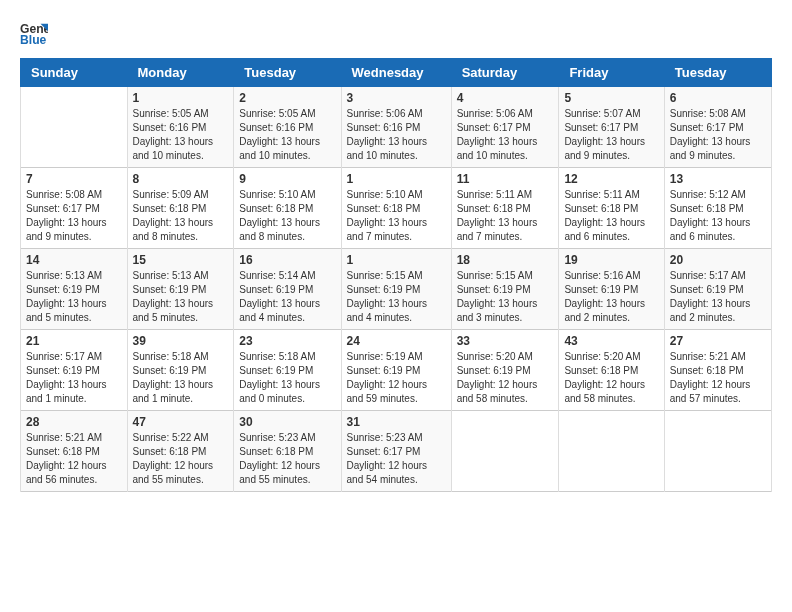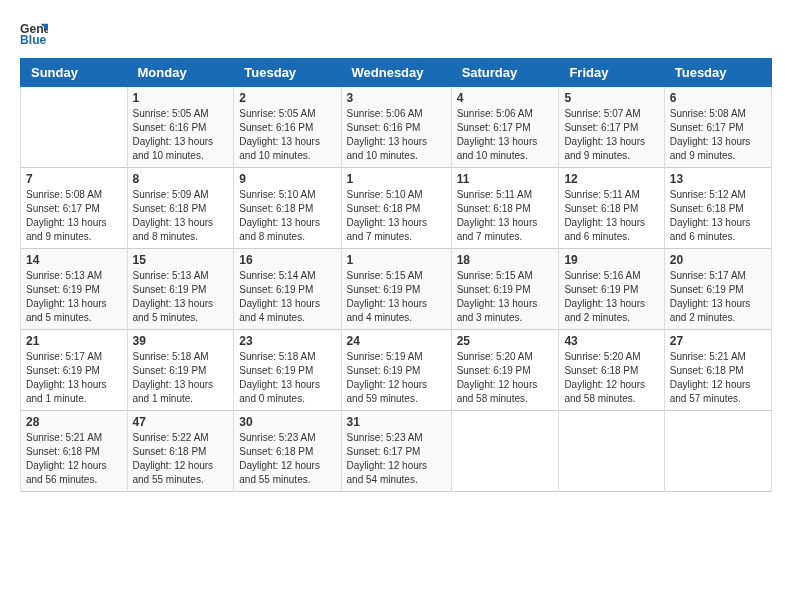--- a/index.html
+++ b/index.html
@@ -223,21 +223,21 @@
           </td>
           <td>
             <span class="day-num">23</span>
             <div class="day-info">Sunrise: 5:18 AM<br>Sunset: 6:19 PM<br>Daylight: 13 hours<br>and 0 minutes.</div>
           </td>
           <td>
             <span class="day-num">24</span>
             <div class="day-info">Sunrise: 5:19 AM<br>Sunset: 6:19 PM<br>Daylight: 12 hours<br>and 59 minutes.</div>
           </td>
           <td>
-            <span class="day-num">25</span>
+            <span class="day-num">33</span>
             <div class="day-info">Sunrise: 5:20 AM<br>Sunset: 6:19 PM<br>Daylight: 12 hours<br>and 58 minutes.</div>
           </td>
           <td>
             <span class="day-num">43</span>
             <div class="day-info">Sunrise: 5:20 AM<br>Sunset: 6:18 PM<br>Daylight: 12 hours<br>and 58 minutes.</div>
           </td>
           <td>
             <span class="day-num">27</span>
             <div class="day-info">Sunrise: 5:21 AM<br>Sunset: 6:18 PM<br>Daylight: 12 hours<br>and 57 minutes.</div>
           </td>

